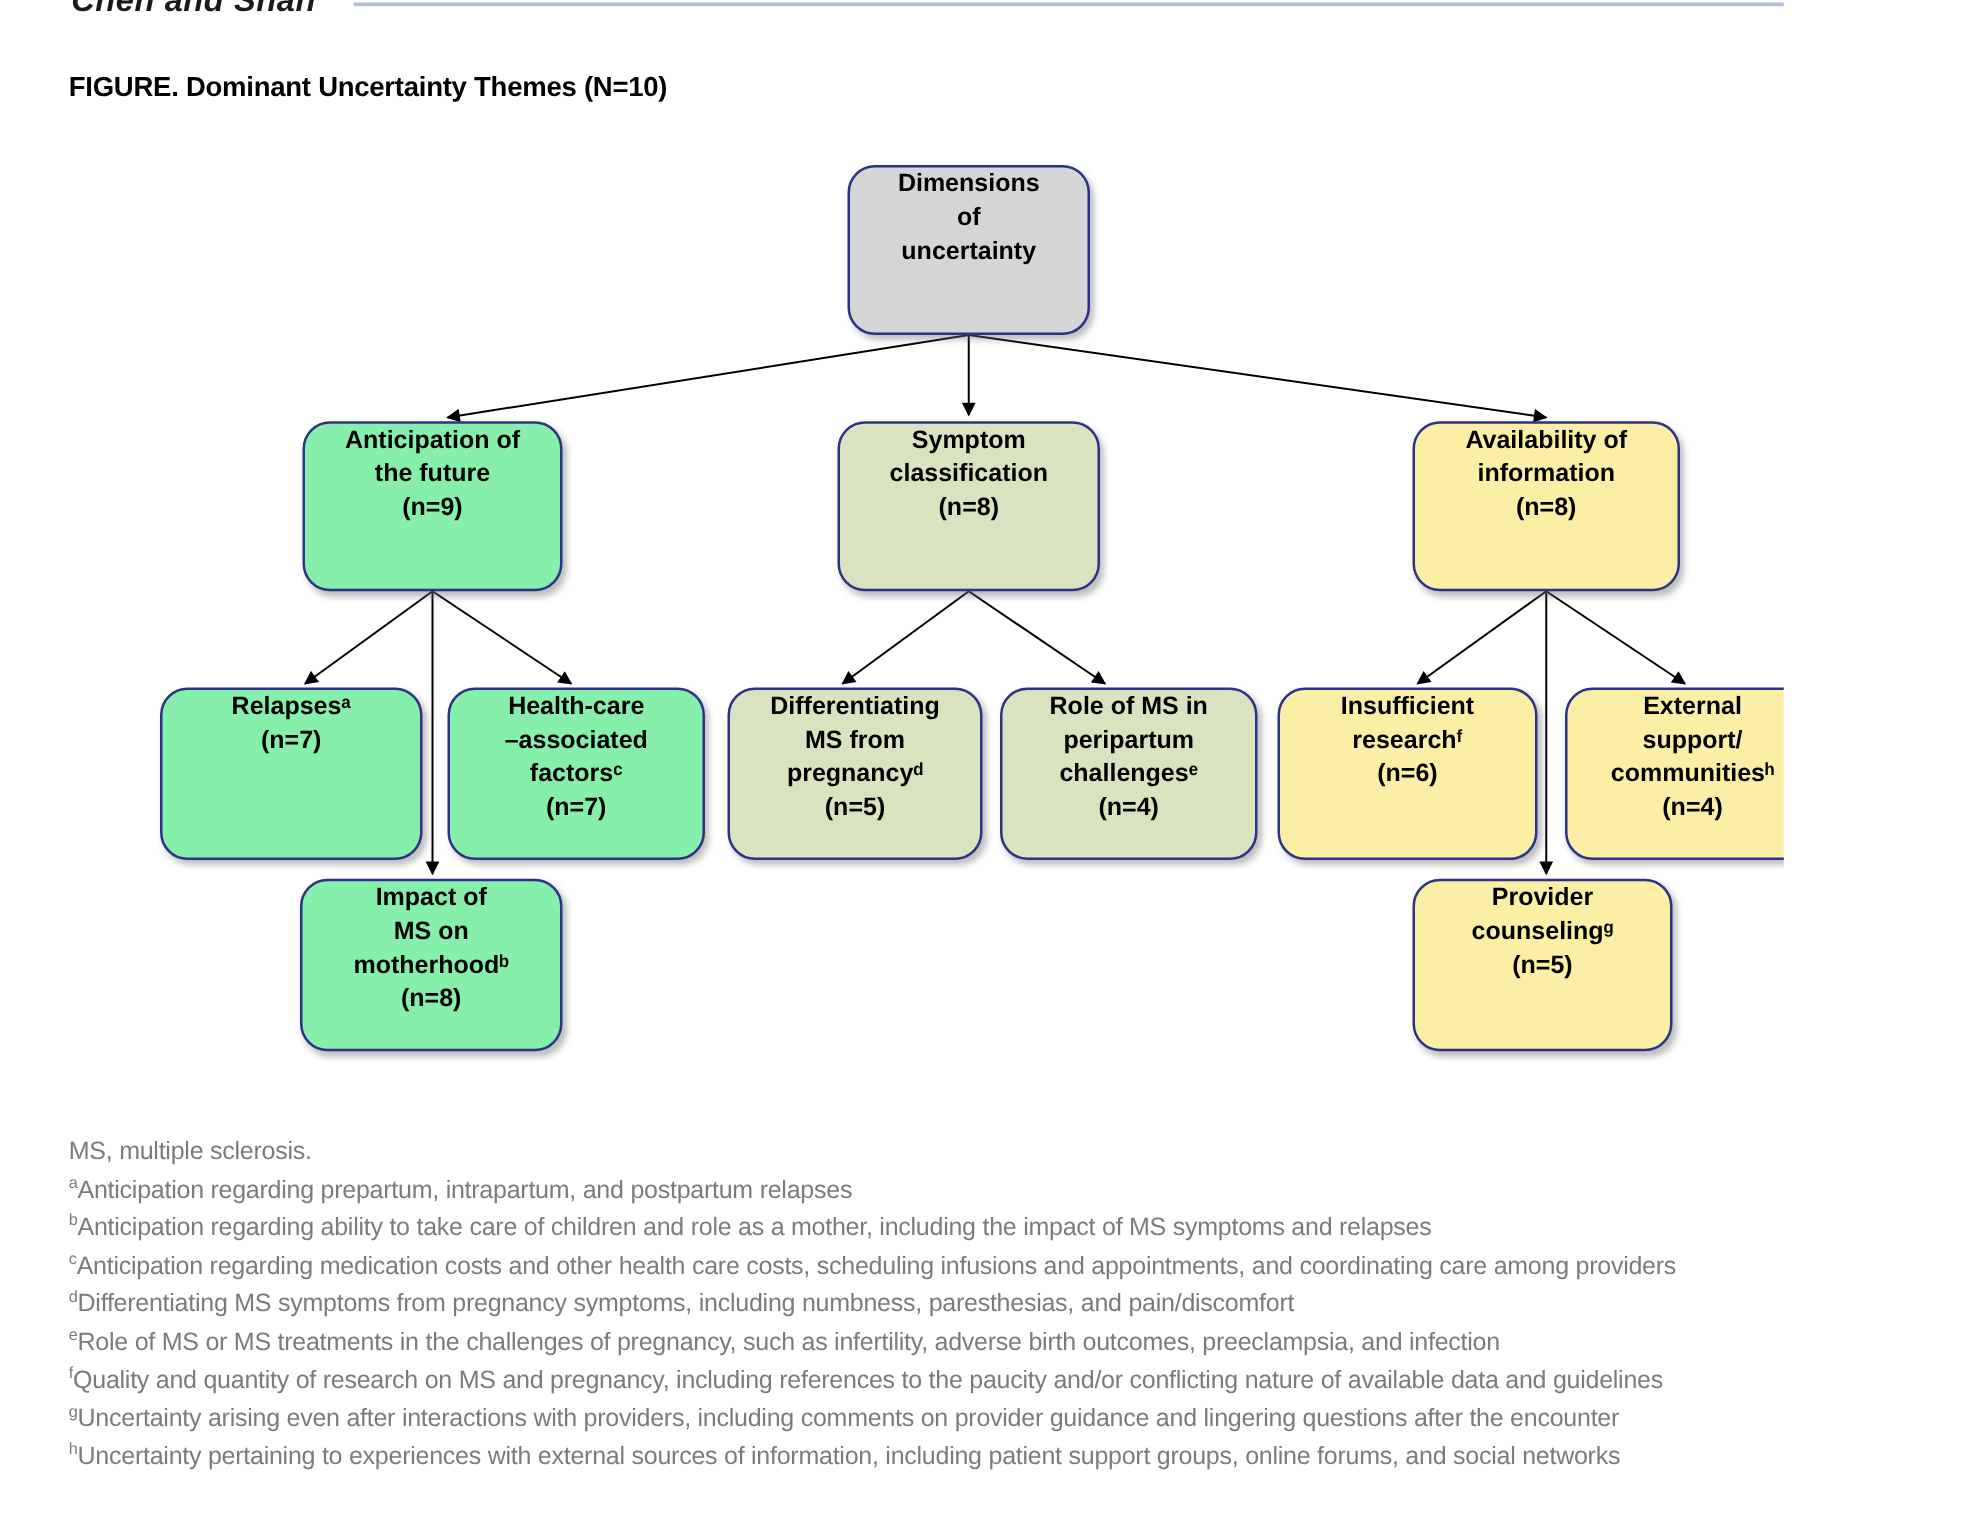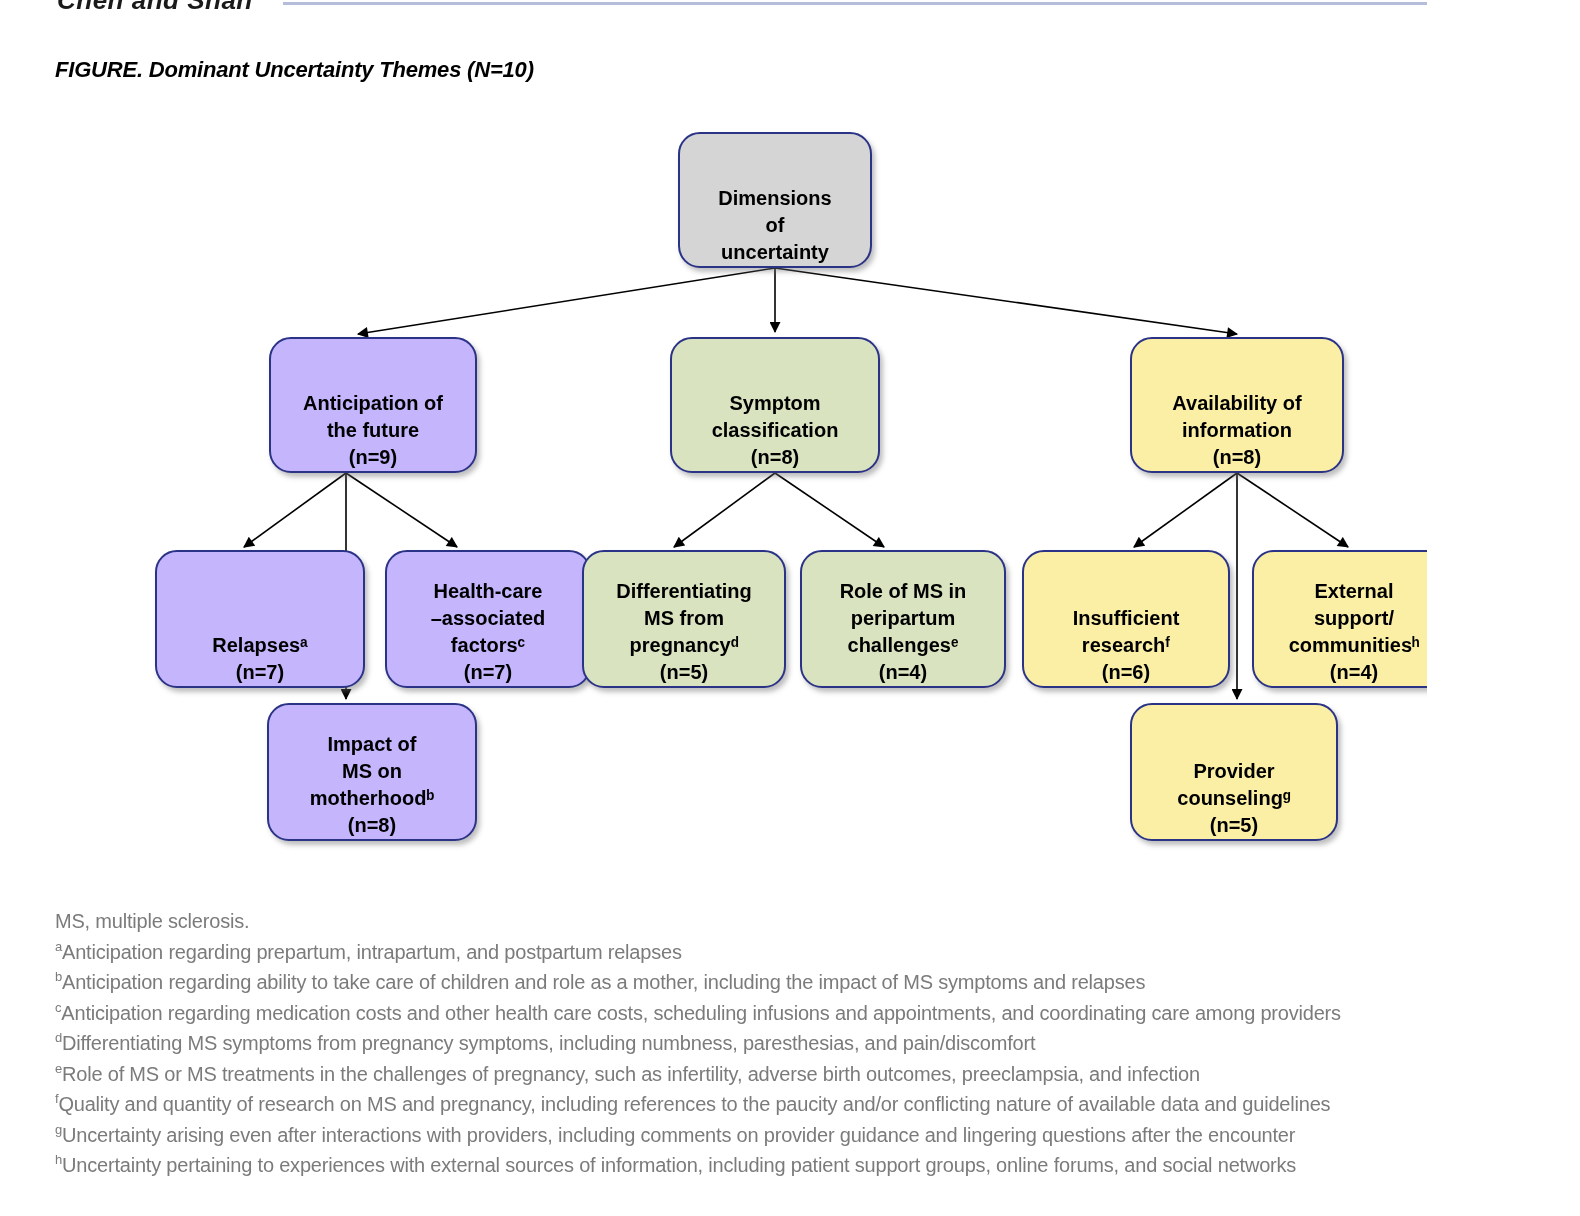--- a/index.html
+++ b/index.html
@@ -28,46 +28,45 @@
     width:1262px; height:3px;
     background:#b4bedb;
   }
   
   .fig-caption{
     position:absolute;
     left:55px; top:57px;
     font-size:22px;
     letter-spacing:-0.2px;
     white-space:nowrap;
-    font-style:italic;
   }
   .fig-label{font-weight:800;}
   .fig-title{font-weight:600;}
   
   .node{
     position:absolute;
     border:2px solid #2b3387;
     border-radius:22px;
     box-shadow:3px 4px 5px rgba(110,110,110,.45);
     display:flex;
-    align-items:flex-end;
+    align-items:flex-start;
     justify-content:center;
     text-align:center;
     z-index:2;
     box-sizing:border-box;
   }
   .node-label{
     font-size:20px;
     font-weight:700;
     line-height:27px;
     white-space:pre-line;
     color:#000;
   }
   .fill-gray  {background:#d5d5d5;}
-  .fill-blue  {background:#c4b5fd;margin-left:27px;}
+  .fill-blue  {background:#86efac;}
   .fill-green {background:#d9e3bf;}
   .fill-yellow{background:#faefa4;}
   
   .arrows{
     position:absolute;
     left:0; top:0;
     z-index:1;
     pointer-events:none;
   }
   

